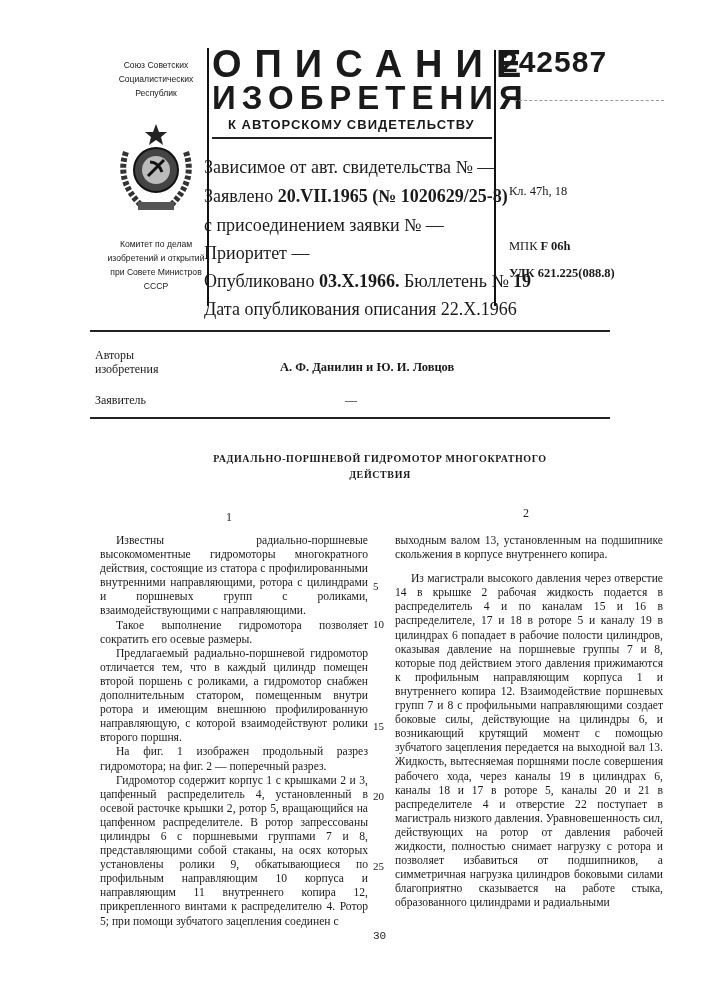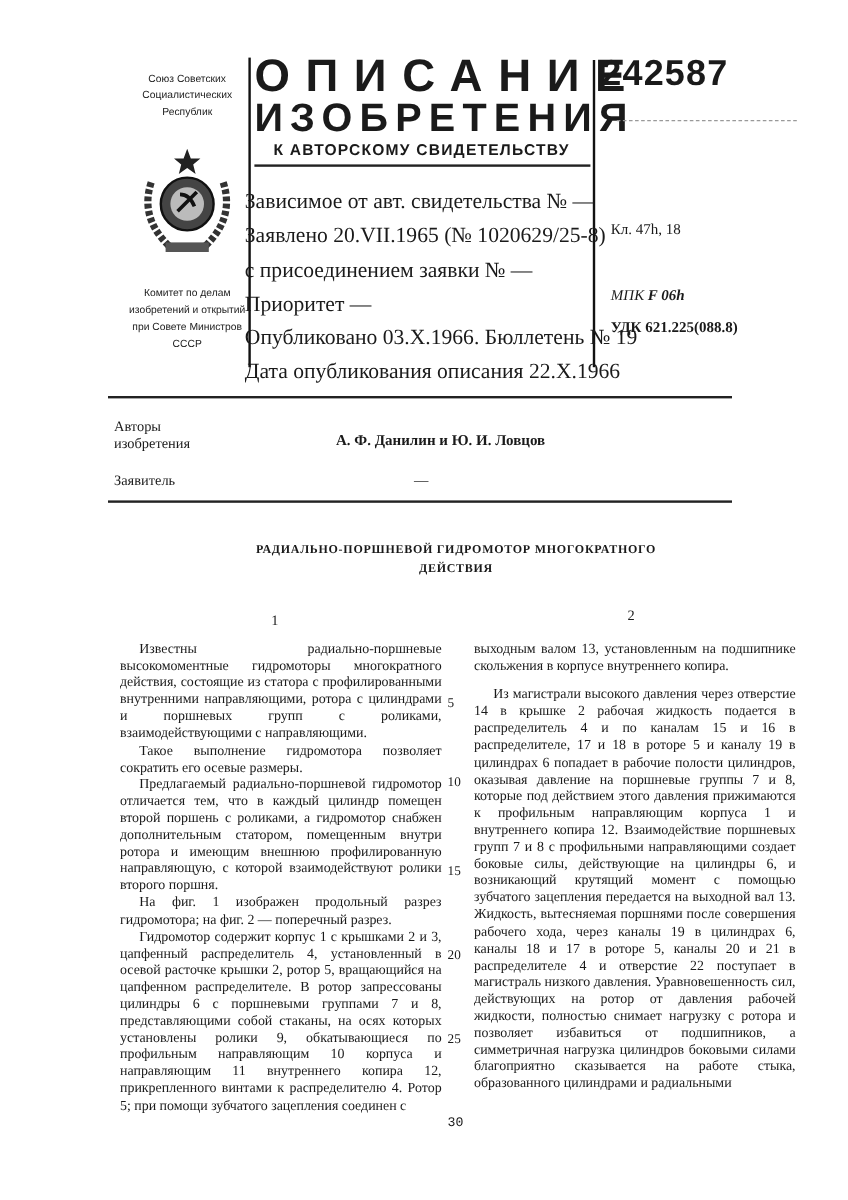--- a/index.html
+++ b/index.html
@@ -9,21 +9,21 @@
   .left-org { left: 96px; width: 120px; text-align: center; font-size: 8.6px; line-height: 14px; font-weight: normal; }
   .emblem { left: 112px; top: 122px; width: 88px; height: 96px; }
   .vline { background: #111; width: 2px; }
   .hline { background: #222; height: 2px; }
   .title1 { left: 212px; top: 44px; font-size: 38px; font-weight: 900; letter-spacing: 13px; line-height: 40px; }
   .title2 { left: 212px; top: 80px; font-size: 33px; font-weight: 900; letter-spacing: 6px; line-height: 36px; }
   .title3 { left: 228px; top: 117px; font-size: 13px; font-weight: 900; letter-spacing: 1px; }
   .patnum { left: 501px; top: 45px; font-size: 30px; font-weight: 900; letter-spacing: 1px; }
   .stamp { left: 514px; top: 82px; width: 150px; height: 18px; border-bottom: 1px dashed #999; }
   .meta { left: 204px; font-size: 18px; white-space: nowrap; }
-  .meta b { font-weight: normal; }
+  .meta b { font-weight: bold; }
   .rmeta { left: 509px; font-size: 12.5px; white-space: nowrap; }
   .lbl { left: 95px; font-size: 12px; line-height: 14px; font-family: Liberation Serif, serif; }
   .authors { left: 280px; top: 360px; font-size: 12.5px; font-weight: bold; }
   .dash { left: 345px; top: 393px; font-size: 12px; }
   .doc-title { left: 120px; width: 520px; top: 451px; text-align: center; font-size: 10px; font-weight: bold; letter-spacing: 0.6px; line-height: 16px; }
   .colnum { font-size: 12px; }
   .col { font-size: 11.6px; line-height: 14.1px; text-align: justify; }
   .col p { margin: 0; text-indent: 16px; }
   .col1 { left: 100px; top: 534px; width: 268px; }
   .col2 { left: 395px; top: 534px; width: 268px; }
@@ -88,21 +88,21 @@
   <b>03.X.1966.</b>
   <span>Бюллетень №</span>
   <b>19</b>
 </div>
 <div class="abs meta" style="top:299px;">
   <span>Дата опубликования описания</span>
   <span>22.X.1966</span>
 </div>
 
 <div class="abs rmeta" style="top:184px;">Кл. 47h, 18</div>
-<div class="abs rmeta" style="top:239px;font-style:italic;">
+<div class="abs rmeta" style="top:239px;">
   <span>МПК</span>
   <b>F 06h</b>
 </div>
 <div class="abs rmeta" style="top:266px;font-weight:bold;">
   <span>УДК</span>
   <b>621.225(088.8)</b>
 </div>
 
 <div class="abs hline" style="left:90px; top:330px; width:520px;"></div>
 
@@ -126,21 +126,21 @@
 
 <div class="abs col col1">
   <p>Известны радиально-поршневые высокомоментные гидромоторы многократного действия, состоящие из статора с профилированными внутренними направляющими, ротора с цилиндрами и поршневых групп с роликами, взаимодействующими с направляющими.</p>
   <p>Такое выполнение гидромотора позволяет сократить его осевые размеры.</p>
   <p>Предлагаемый радиально-поршневой гидромотор отличается тем, что в каждый цилиндр помещен второй поршень с роликами, а гидромотор снабжен дополнительным статором, помещенным внутри ротора и имеющим внешнюю профилированную направляющую, с которой взаимодействуют ролики второго поршня.</p>
   <p>На фиг. 1 изображен продольный разрез гидромотора; на фиг. 2 — поперечный разрез.</p>
   <p>Гидромотор содержит корпус 1 с крышками 2 и 3, цапфенный распределитель 4, установленный в осевой расточке крышки 2, ротор 5, вращающийся на цапфенном распределителе. В ротор запрессованы цилиндры 6 с поршневыми группами 7 и 8, представляющими собой стаканы, на осях которых установлены ролики 9, обкатывающиеся по профильным направляющим 10 корпуса и направляющим 11 внутреннего копира 12, прикрепленного винтами к распределителю 4. Ротор 5; при помощи зубчатого зацепления соединен с</p>
 </div>
 
 <div class="abs lnum" style="top:580px;">5</div>
-<div class="abs lnum" style="top:646px;text-align:center;">10</div>
+<div class="abs lnum" style="top:618px;text-align:center;">10</div>
 <div class="abs lnum" style="top:720px;">15</div>
 <div class="abs lnum" style="top:790px;">20</div>
 <div class="abs lnum" style="top:860px;">25</div>
 <div class="abs lnum" style="top:930px;font-family:Liberation Mono, monospace;">30</div>
 
 <div class="abs col col2">
   <p style="text-indent:0">выходным валом 13, установленным на подшипнике скольжения в корпусе внутреннего копира.</p>
   <div class="gap"></div>
   <p>Из магистрали высокого давления через отверстие 14 в крышке 2 рабочая жидкость подается в распределитель 4 и по каналам 15 и 16 в распределителе, 17 и 18 в роторе 5 и каналу 19 в цилиндрах 6 попадает в рабочие полости цилиндров, оказывая давление на поршневые группы 7 и 8, которые под действием этого давления прижимаются к профильным направляющим корпуса 1 и внутреннего копира 12. Взаимодействие поршневых групп 7 и 8 с профильными направляющими создает боковые силы, действующие на цилиндры 6, и возникающий крутящий момент с помощью зубчатого зацепления передается на выходной вал 13. Жидкость, вытесняемая поршнями после совершения рабочего хода, через каналы 19 в цилиндрах 6, каналы 18 и 17 в роторе 5, каналы 20 и 21 в распределителе 4 и отверстие 22 поступает в магистраль низкого давления. Уравновешенность сил, действующих на ротор от давления рабочей жидкости, полностью снимает нагрузку с ротора и позволяет избавиться от подшипников, а симметричная нагрузка цилиндров боковыми силами благоприятно сказывается на работе стыка, образованного цилиндрами и радиальными</p>
 </div>

